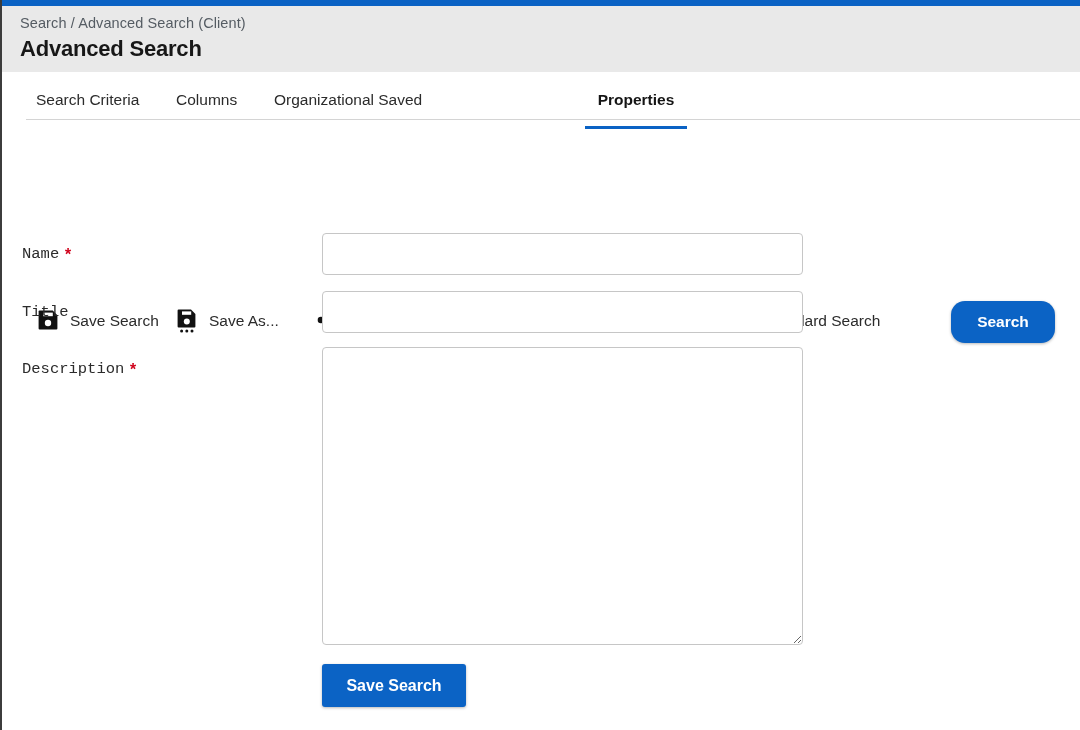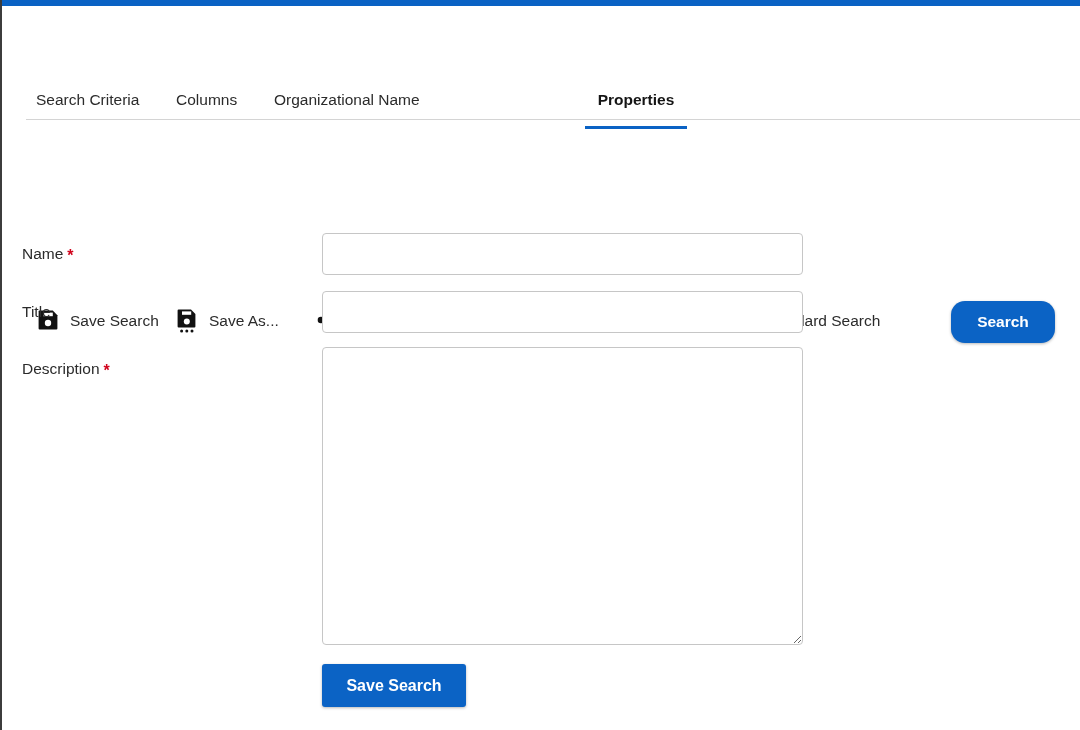--- a/index.html
+++ b/index.html
@@ -153,20 +153,21 @@
     box-shadow: 0 1px 3px rgba(0,0,0,0.28);
   }
 
   
   .form-label {
     position: absolute;
     left: 20px;
     font-size: 15.5px;
     color: #2b2b2b;
     white-space: nowrap;
+    font-family: Liberation Mono, monospace;
   }
   .req {
     color: #d0021b;
     font-size: 16px;
     margin-left: 4px;
     font-weight: bold;
     line-height: 1;
     position: relative;
     top: 2px;
   }
@@ -223,32 +224,36 @@
     box-shadow: 0 1px 3px rgba(0,0,0,0.28);
   }
 </style>
 </head>
 <body>
 
 <div id="app">
 
   <div class="top-bar"></div>
 
+  <div class="header-band">
+    <div class="breadcrumb">Search / Advanced Search (Client)</div>
+    <div class="page-title">Advanced Search</div>
+  </div>
 
   <div class="tabs">
     <div class="tabs-rule"></div>
 
     <div class="tab" style="left:34px;">
       <span>Search Criteria</span>
     </div>
     <div class="tab" style="left:174px;">
       <span>Columns</span>
     </div>
     <div class="tab" style="left:272px;">
-      <span>Organizational Name</span>
+      <span>Organizational Saved</span>
     </div>
     <div class="tab active" style="left:583px;width:102px;justify-content:center;">
       <span>Properties</span>
     </div>
   </div>
 
   <div class="toolbar">
 
     <div class="tb-item" style="left:34px;">
       <span class="tb-icon">

